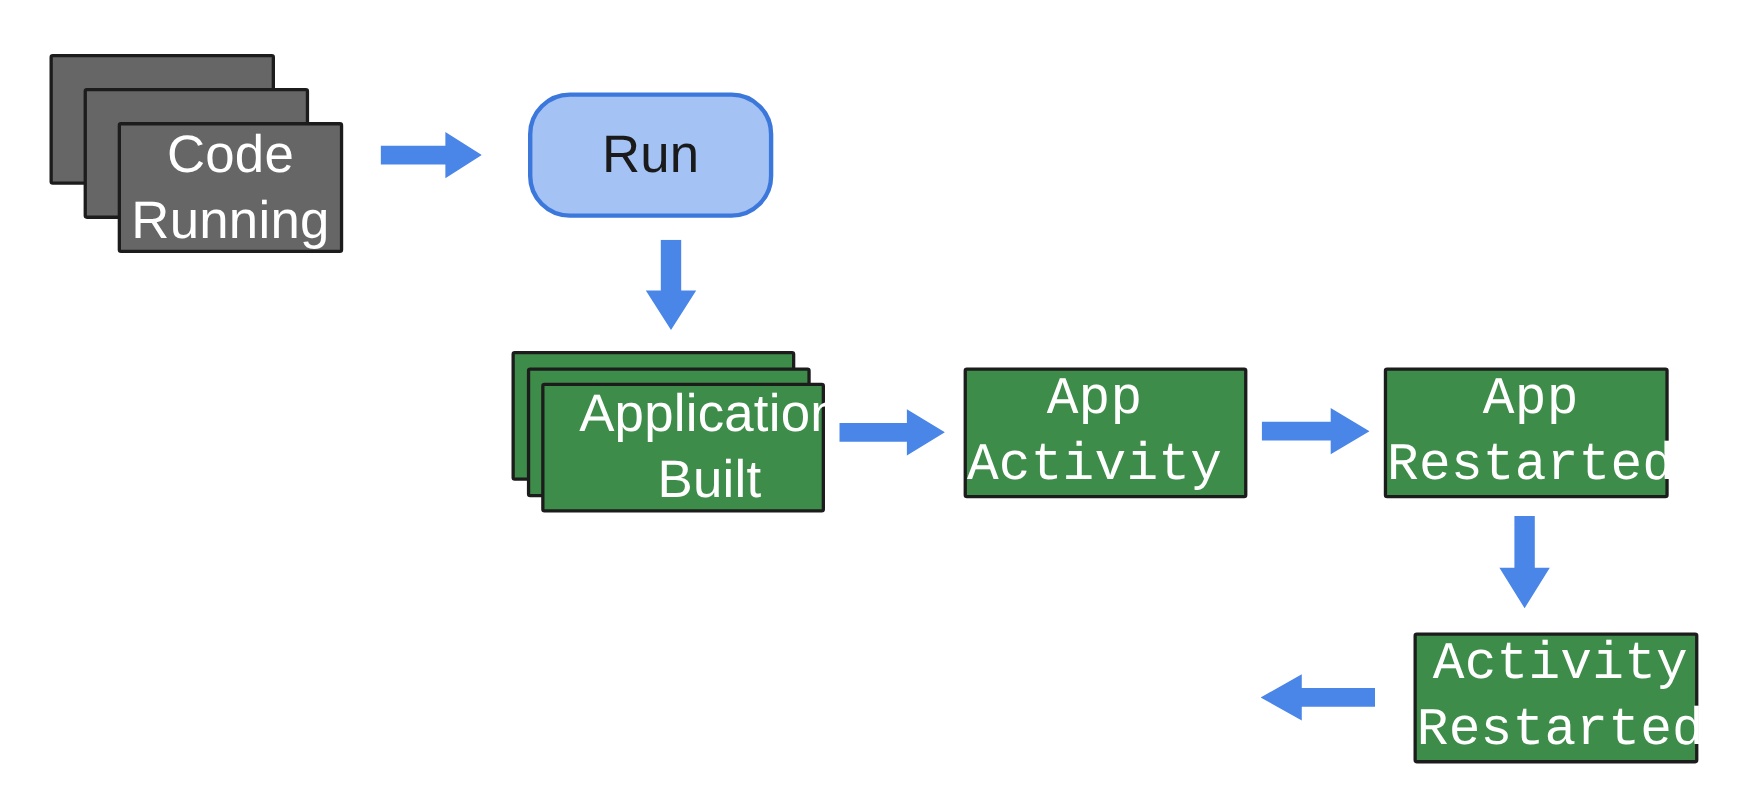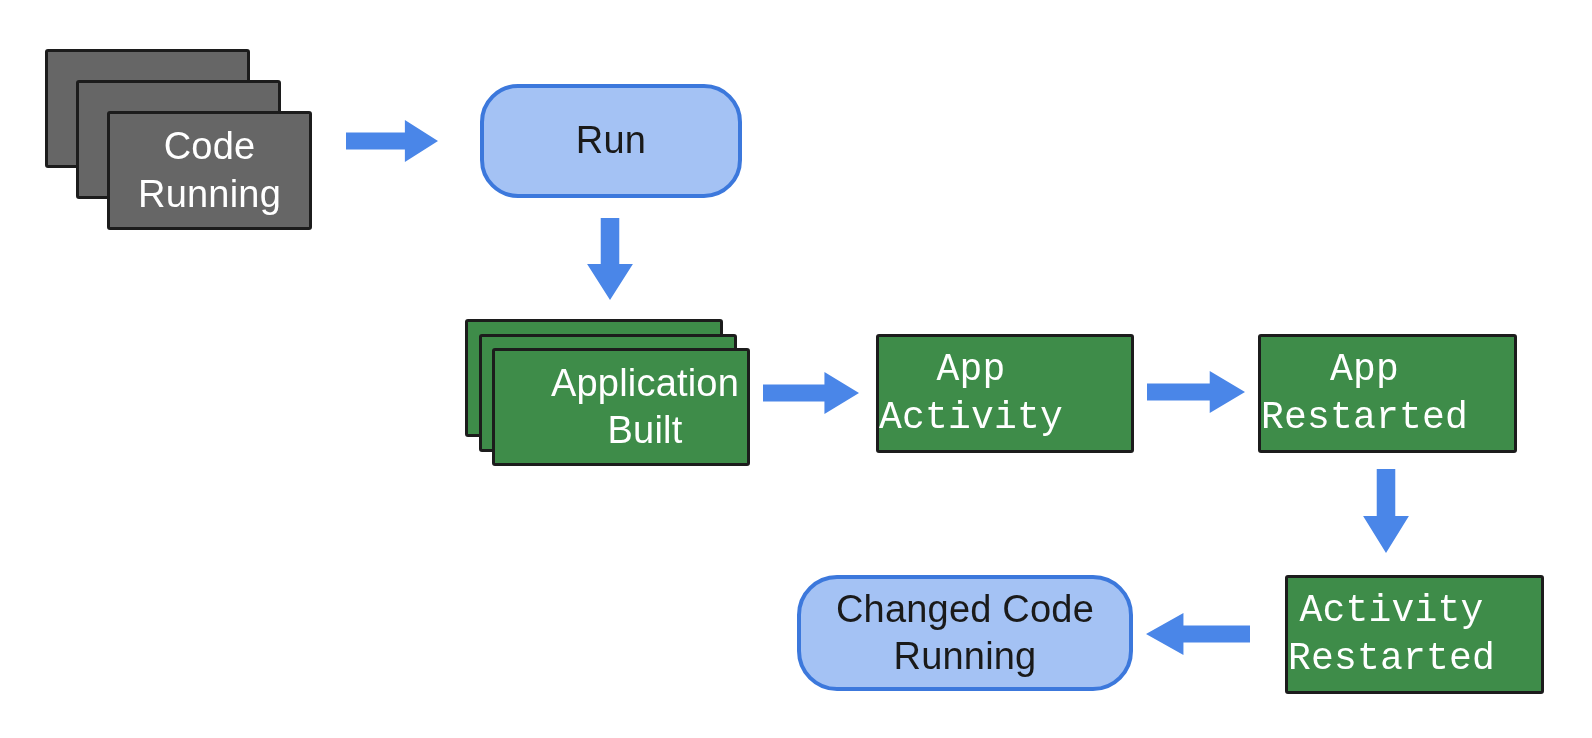--- a/index.html
+++ b/index.html
@@ -51,40 +51,40 @@
     background: var(--blue-fill, #a4c2f4);
     border: 4px solid var(--blue-border, #3c78dc);
     display: flex;
     align-items: center;
     justify-content: center;
     text-align: center;
     color: var(--text-dark, #1a1a1a);
   }
   
   .label {
-    font-size: 38px;
+    font-size: 48px;
     line-height: 1.24;
     font-weight: 400;
     letter-spacing: 0.2px;
   }
   .label span { display: block; }
   
   .arrow svg { display: block; width: 100%; height: 100%; }
   .arrow polygon { fill: var(--arrow-blue, #4a86e8); }
 
   
   #stack-code-changes   { left: 45px;  top: 49px;  width: 267px; height: 181px; }
   #stack-code-changes .layer { width: 205px; height: 119px; }
   #stack-code-changes .l0 { left: 0;    top: 0;  }
   #stack-code-changes .l1 { left: 31px; top: 31px; }
   #stack-code-changes .l2 { left: 62px; top: 62px; }
 
   #arrow-1 { left: 346px; top: 119px; width: 92px;  height: 44px; }
 
-  #node-run { left: 480px; top: 84px; width: 262px; height: 114px; border-radius: 38px; }
+  #node-run { left: 480px; top: 84px; width: 223px; height: 114px; border-radius: 38px; }
 
   #arrow-2 { left: 586px; top: 218px; width: 48px; height: 82px; }
 
   #stack-application-built { left: 465px; top: 319px; width: 285px; height: 147px; }
   #stack-application-built .layer { width: 258px; height: 118px; }
   #stack-application-built .l0 { left: 0;    top: 0;  }
   #stack-application-built .l1 { left: 14px; top: 15px; }
   #stack-application-built .l2 { left: 27px; top: 29px; }
 
   #arrow-3 { left: 763px;  top: 371px; width: 96px;  height: 44px; }
@@ -180,20 +180,14 @@
       <span>Restarted</span>
     </div>
   </div>
 
   <div class="arrow" id="arrow-6">
     <svg viewBox="0 0 100 44" preserveAspectRatio="none" aria-hidden="true">
       <polygon points="100,13.5 36,13.5 36,1 0,22 36,43 36,30.5 100,30.5"></polygon>
     </svg>
   </div>
 
-  <div class="node pill" id="node-changed-code-running">
-    <div class="label">
-      <span>Changed Code</span>
-      <span>Running</span>
-    </div>
-  </div>
 
 </div>
 
 </body></html>

